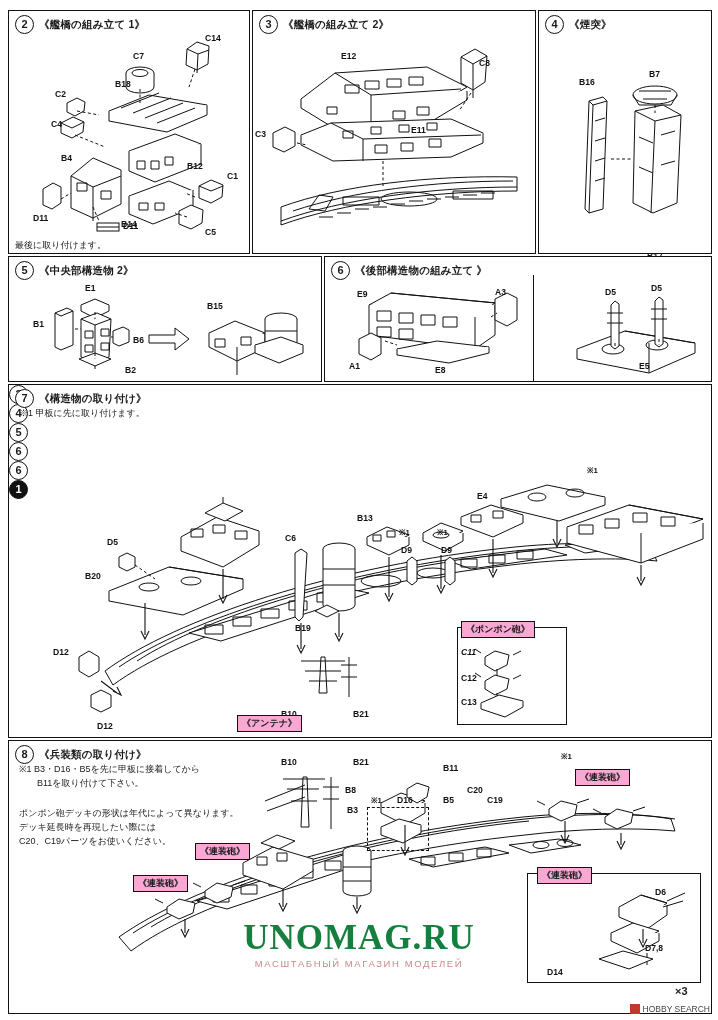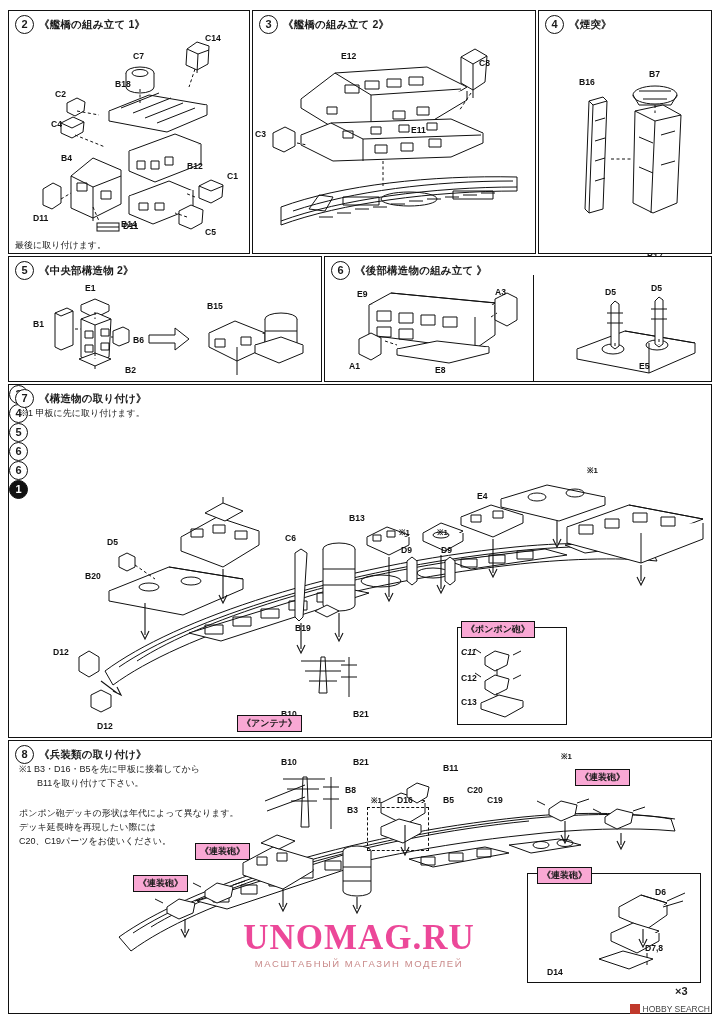--- a/index.html
+++ b/index.html
@@ -10,21 +10,21 @@
   .stepnum{width:17px;height:17px;border:1.3px solid #111;border-radius:50%;display:flex;align-items:center;justify-content:center;font-size:11px;font-weight:bold;line-height:1;background:#fff;}
   .stepnum.filled{background:#111;color:#fff;}
   .title{font-size:10.5px;font-weight:bold;letter-spacing:0.2px;white-space:nowrap;}
   .note{position:absolute;font-size:9px;line-height:1.45;}
   .lbl{position:absolute;font-size:8.6px;font-weight:bold;color:#111;white-space:nowrap;}
   .lbl.sm{font-size:7.8px;}
   .sublabel{position:absolute;font-size:9px;font-weight:bold;border:1.1px solid #111;background:#f9a8d4;padding:1px 4px;white-space:nowrap;}
   .subbox{position:absolute;border:1.2px solid #111;background:#fff;}
   .dashbox{position:absolute;border:1.3px dashed #111;}
   .wm{position:absolute;left:0;right:0;text-align:center;pointer-events:none;}
-  .wm .big{font-size:35px;font-weight:bold;color:#ec4899;letter-spacing:1px;font-family:"Liberation Serif",serif;}
+  .wm .big{font-size:35px;font-weight:bold;color:#15803d;letter-spacing:1px;font-family:"Liberation Serif",serif;}
   .wm .small{font-size:9.5px;color:#c98a8a;letter-spacing:1.6px;}
   .hobby{position:absolute;right:8px;bottom:6px;display:flex;align-items:center;gap:3px;font-size:8.5px;color:#444;}
   .hobby .sq{width:10px;height:10px;background:#c0392b;display:inline-block;}
   .x3{position:absolute;font-size:11px;font-weight:bold;}
   svg{position:absolute;left:0;top:0;overflow:visible;}
   .vline{position:absolute;background:#111;}
 </style>
 </head>
 <body>
 
@@ -396,21 +396,21 @@
           <path d="M296 286 h36 M300 296 h28 M292 276 h44"></path>
           <path d="M340 272 l0 40"></path>
           <path d="M332 280 h16 M332 292 h16"></path>
         </g>
       </g>
     </svg>
 
     <span class="lbl" style="left:98px;top:152px;">D5</span>
     <span class="lbl" style="left:76px;top:186px;">B20</span>
     <span class="lbl" style="left:276px;top:148px;">C6</span>
-    <span class="lbl" style="left:340px;top:128px;text-align:center;">B13</span>
+    <span class="lbl" style="left:348px;top:128px;text-align:center;">B13</span>
     <span class="lbl" style="left:286px;top:238px;">B19</span>
     <span class="lbl" style="left:468px;top:106px;">E4</span>
     <span class="lbl" style="left:392px;top:160px;">D9</span>
     <span class="lbl" style="left:432px;top:160px;">D9</span>
     <span class="lbl" style="left:44px;top:262px;">D12</span>
     <span class="lbl" style="left:88px;top:336px;">D12</span>
     <span class="lbl" style="left:272px;top:324px;">B10</span>
     <span class="lbl" style="left:344px;top:324px;">B21</span>
 
     <span class="lbl sm" style="left:390px;top:142px;">※1</span>

